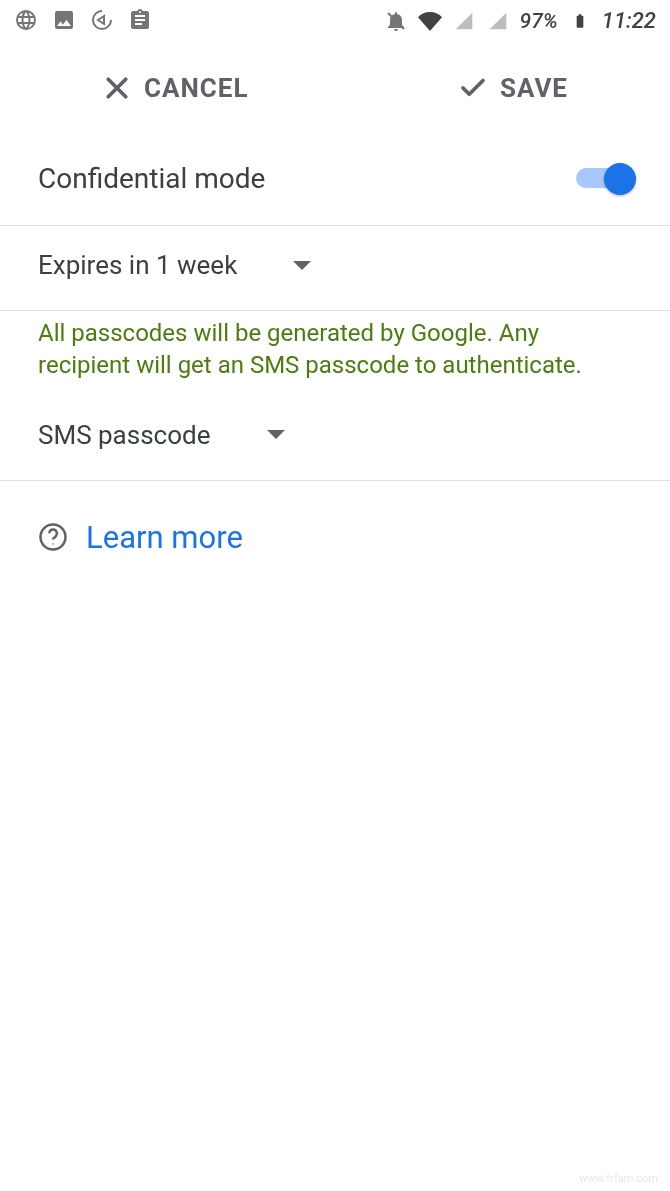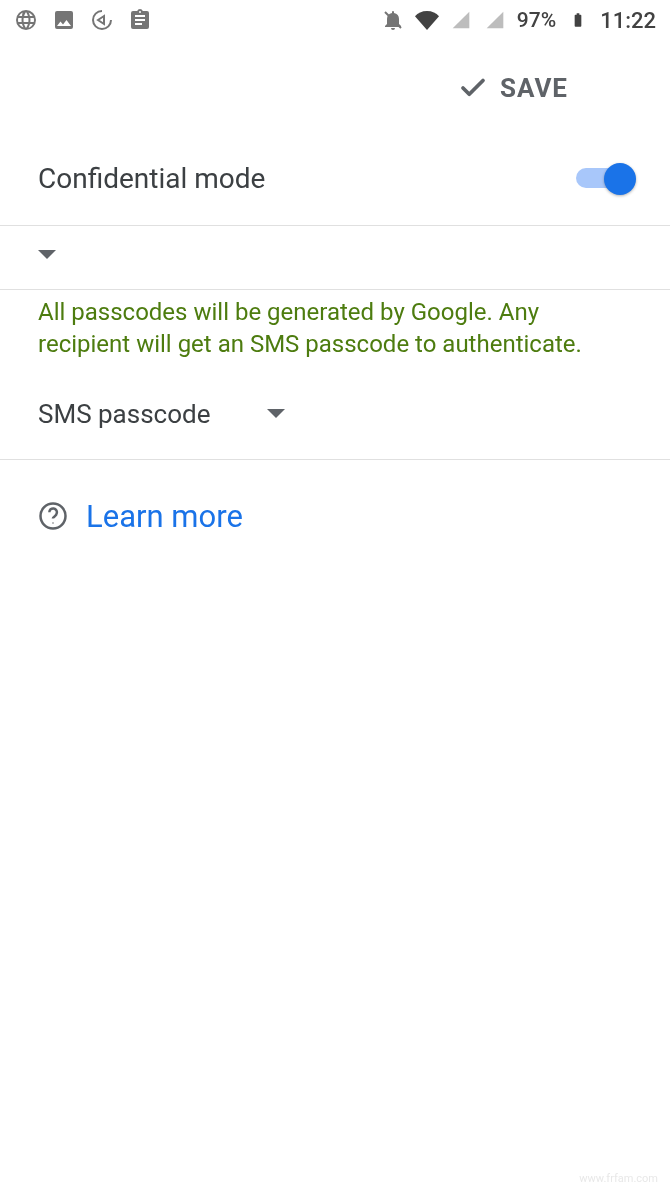--- a/index.html
+++ b/index.html
@@ -27,21 +27,22 @@
     }
     .status-left {
       display: flex;
       gap: 14px;
       align-items: center;
     }
     .status-right {
       margin-left: auto;
       display: flex;
       gap: 10px;
-      align-items: flex-start;
+      align-items: flex-end;
+      font-style: italic;
     }
     .status-icon {
       width: 24px;
       height: 24px;
       display: inline-flex;
       align-items: center;
       justify-content: center;
       fill: #757575;
     }
     .status-icon-dim {
@@ -223,38 +224,45 @@
     <span class="status-icon status-battery">
       <svg viewBox="0 0 24 24" width="16" height="24">
           <path d="M15.67 4H14V2h-4v2H8.33A1.33 1.33 0 007 5.33v15.34A1.33 1.33 0 008.33 22h7.34A1.33 1.33 0 0017 20.67V5.33A1.33 1.33 0 0015.67 4z"></path>
         </svg>
     </span>
     <span style="font-size:22px;color:#424242;">11:22</span>
   </div>
 </div>
 
 <div class="action-bar">
+  <div class="action-btn" style="margin-left:72px;">
+    <svg class="action-icon" viewBox="0 0 24 24">
+        <path stroke-width="3" stroke-linecap="round" d="M5 5l14 14M19 5L5 19"></path>
+      </svg>
+    <span>CANCEL</span>
+  </div>
   <div class="action-btn save-btn" style="margin-right:72px;">
     <svg class="action-icon" viewBox="0 0 24 24">
         <path stroke-width="3" stroke-linecap="round" stroke-linejoin="round" d="M4 12l5 5L20 6"></path>
       </svg>
     <span>SAVE</span>
   </div>
 </div>
 
 <div class="toggle-row">
   <span class="toggle-label">Confidential mode</span>
   <div class="toggle">
     <div class="toggle-track"></div>
     <div class="toggle-thumb"></div>
   </div>
 </div>
 
 <div class="section">
   <div class="dropdown">
+    <span class="dropdown-value">Expires in 1 week</span>
     <span class="dropdown-caret"></span>
   </div>
 </div>
 
 <div class="section">
   <div class="section-desc">All passcodes will be generated by Google. Any recipient will get an SMS passcode to authenticate.</div>
   <div class="dropdown" style="">
     <span class="dropdown-value">SMS passcode</span>
     <span class="dropdown-caret"></span>
   </div>

